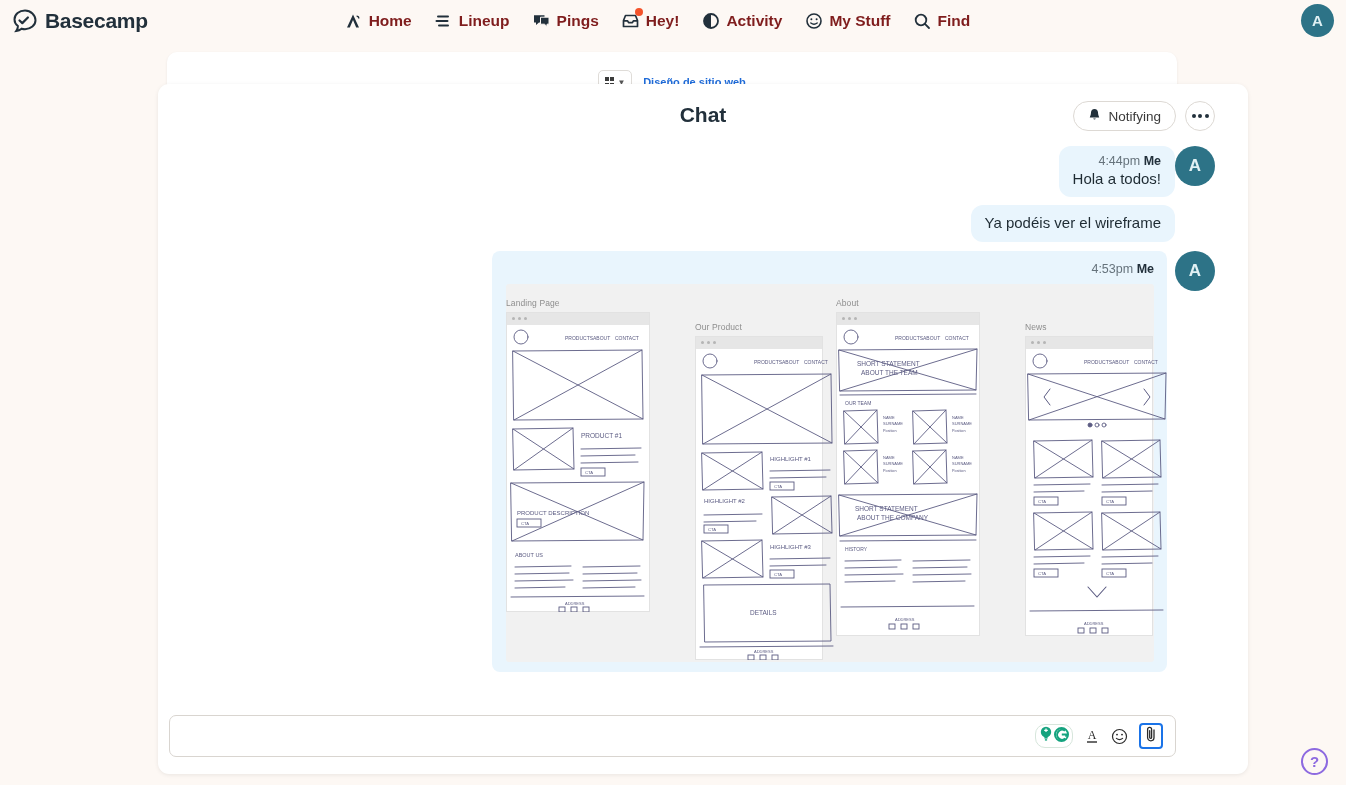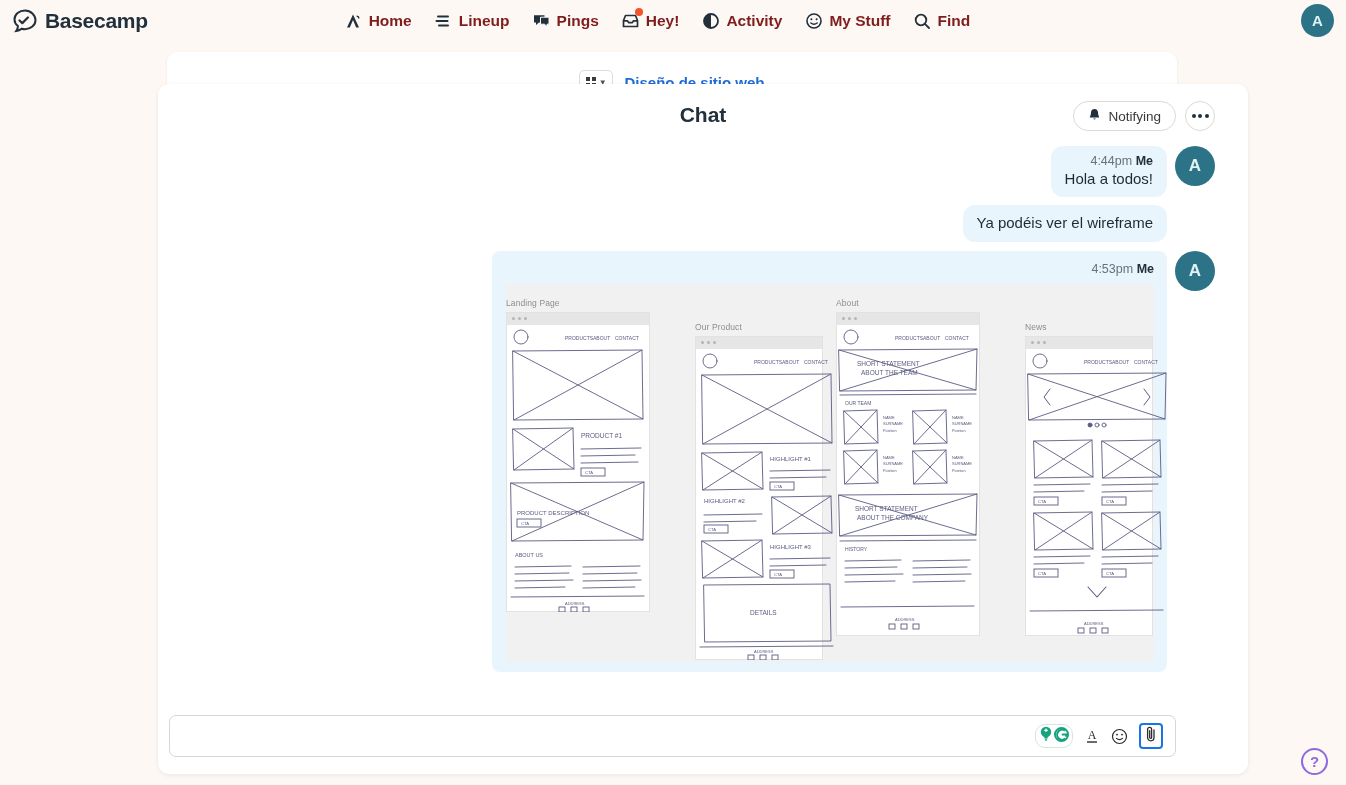--- a/index.html
+++ b/index.html
@@ -51,21 +51,21 @@
   .crumb-inner { display: flex; align-items: center; gap: 11px; }
   .grid-btn {
     width: 34px; height: 24px; border: 1px solid #dfdcd8; border-radius: 5px;
     background: #fff; display: flex; align-items: center; justify-content: center; gap: 3px;
     cursor: pointer;
   }
   .grid-glyph { display: grid; grid-template-columns: 4px 4px; grid-template-rows: 4px 4px; gap: 1.5px; }
   .grid-glyph i { background: #3b3b3b; display: block; }
   .chev { font-size: 8px; color: #555; }
   .crumb-link {
-    font-size: 15px; font-weight: bold; color: #1f6bd8;
+    font-size: 11px; font-weight: bold; color: #1f6bd8;
     text-decoration: underline; cursor: pointer; text-align: center;
   }
 
   
   .main-card {
     position: absolute; left: 127px; top: 84px;
     width: 1090px; height: 690px;
     background: #fff; border-radius: 11px;
     box-shadow: 0 1px 4px rgba(0,0,0,0.08);
     overflow: hidden;
@@ -84,21 +84,21 @@
   }
   .dots-btn {
     width: 30px; height: 30px; border-radius: 50%; border: 1px solid #ddd9d4;
     background: #fff; display: flex; align-items: center; justify-content: center;
     gap: 2.5px; cursor: pointer;
   }
   .dots-btn i { width: 4px; height: 4px; border-radius: 50%; background: #22303b; display: block; }
 
   
   .messages { padding: 0 33px; }
-  .msg-row { display: flex; justify-content: flex-end; align-items: flex-start; gap: 8px; }
+  .msg-row { display: flex; justify-content: flex-end; align-items: flex-start; }
   .bubble {
     background: #e9f5fd; border-radius: 12px; padding: 8px 14px;
     text-align: right; max-width: 560px;
   }
   .meta { font-size: 12.5px; color: #66737c; margin-bottom: 1px; }
   .meta b { color: #22303b; font-weight: bold; }
   .msg-text { font-size: 15px; color: #1e2b33; line-height: 1.35; }
   .avatar-msg {
     width: 40px; height: 40px; border-radius: 50%;
     background: #2d7387; color: #e1f1f4;

